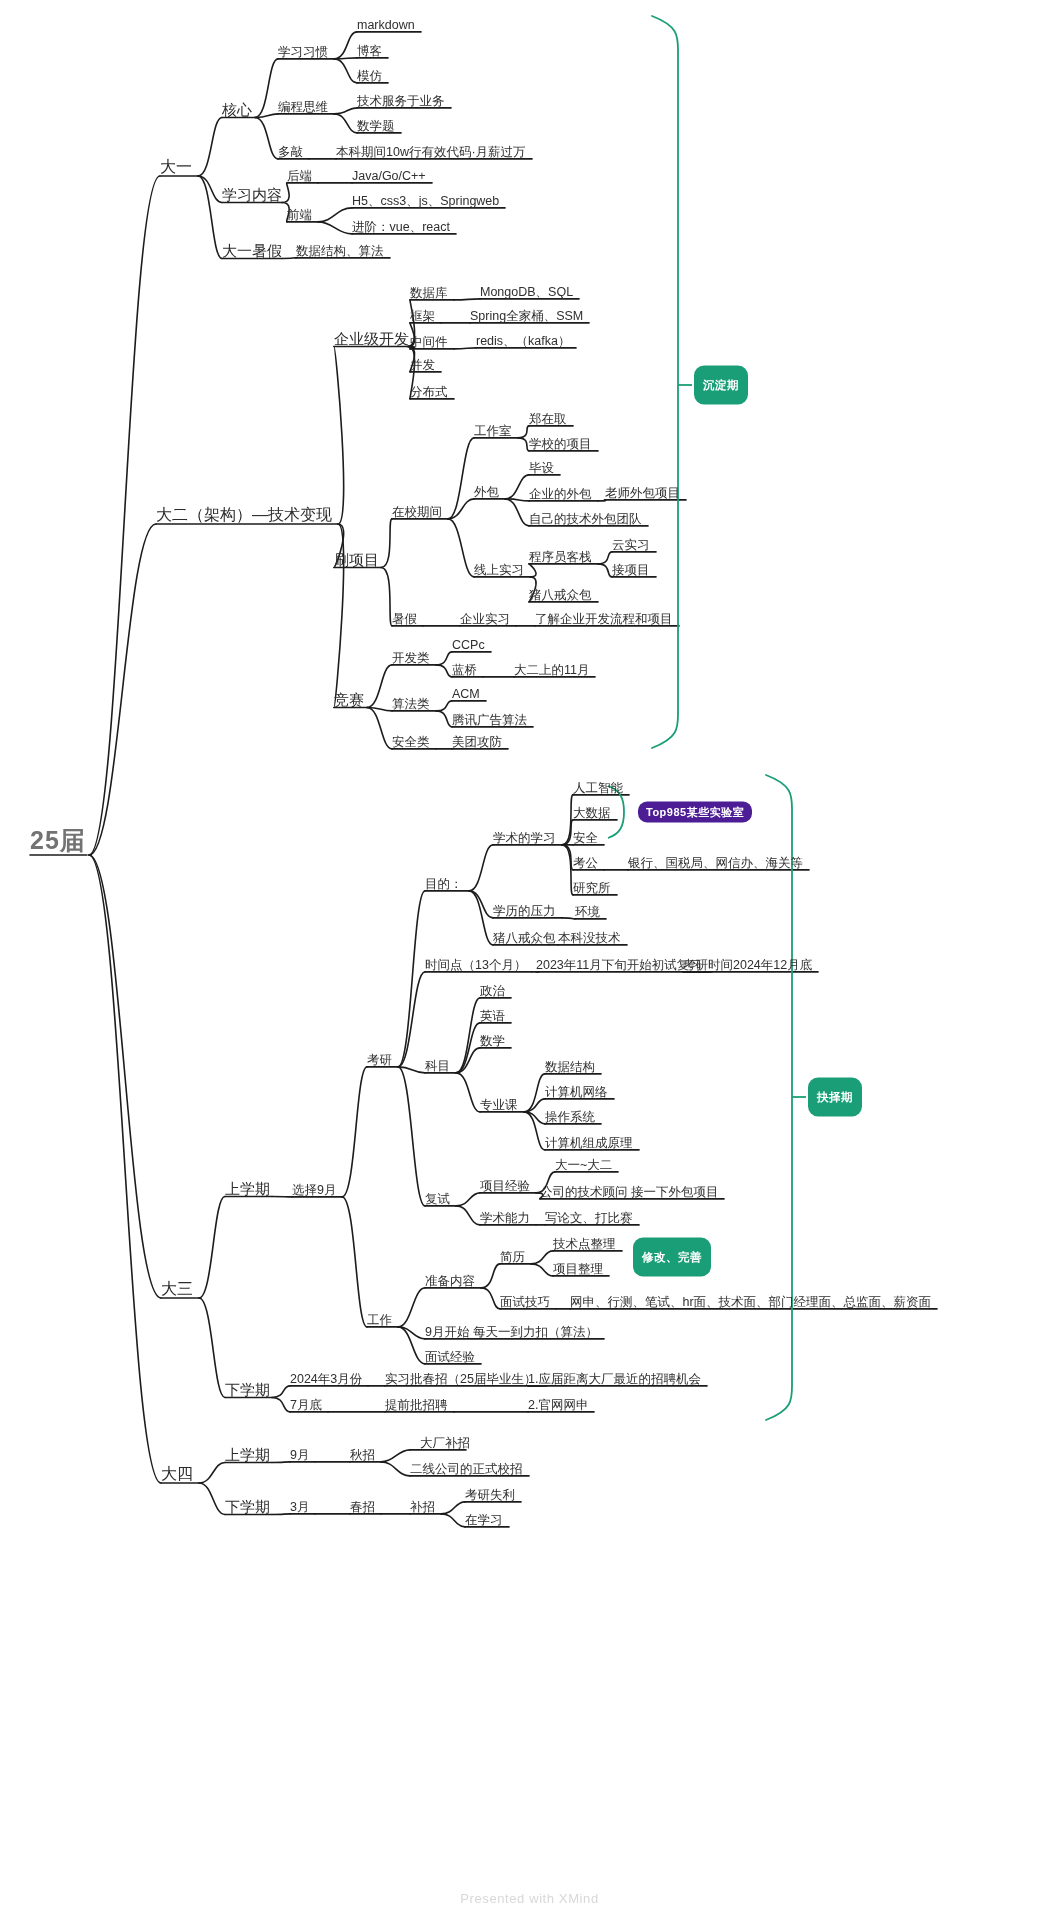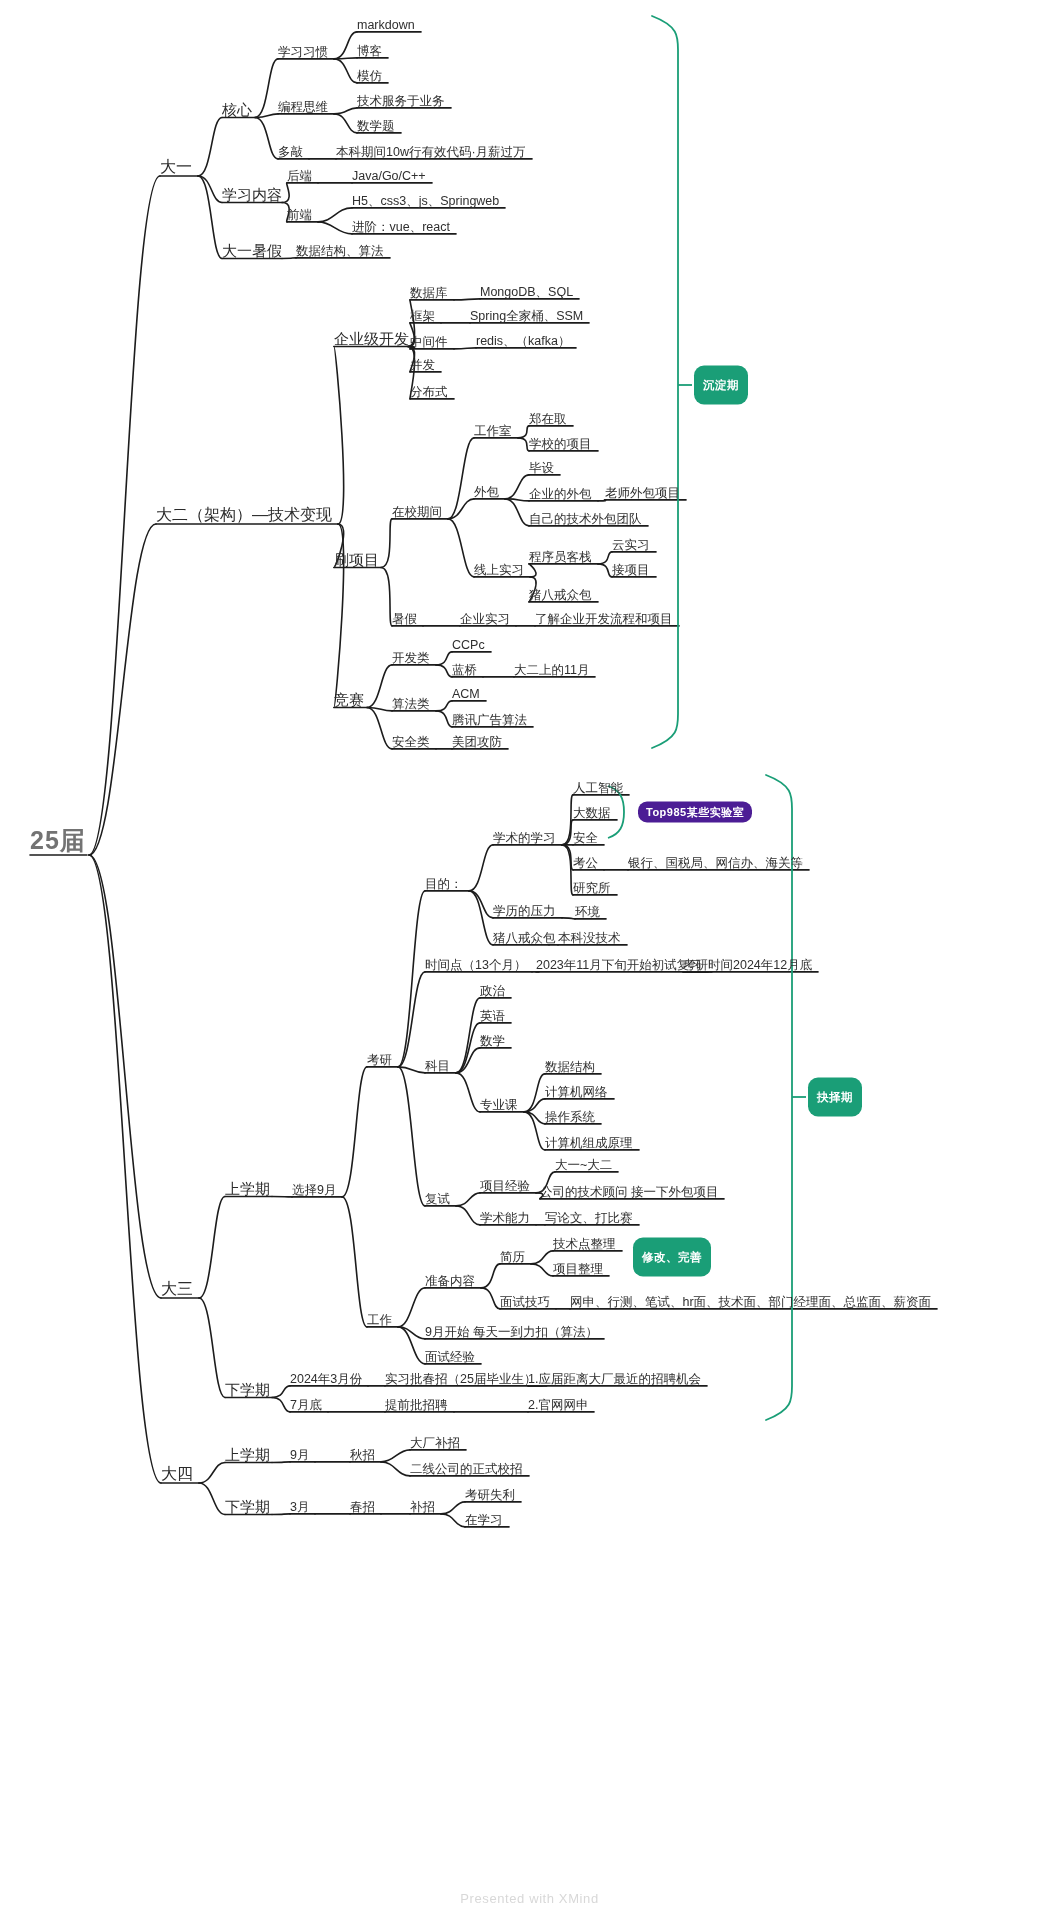--- a/index.html
+++ b/index.html
@@ -390,21 +390,21 @@
       <div class="node " style="left: 290px; top: 1379px;">2024年3月份</div>
       <div class="node " style="left: 385px; top: 1379px;">实习批春招（25届毕业生）</div>
       <div class="node " style="left: 528px; top: 1379px;">1.应届距离大厂最近的招聘机会</div>
       <div class="node " style="left: 290px; top: 1405px;">7月底</div>
       <div class="node " style="left: 385px; top: 1405px;">提前批招聘</div>
       <div class="node " style="left: 528px; top: 1405px;">2.官网网申</div>
       <div class="node l1" style="left: 161px; top: 1474px;">大四</div>
       <div class="node l1b" style="left: 225px; top: 1455px;">上学期</div>
       <div class="node " style="left: 290px; top: 1455px;">9月</div>
       <div class="node " style="left: 350px; top: 1455px;">秋招</div>
-      <div class="node " style="left: 410px; top: 1443px; text-align: right;">大厂补招</div>
+      <div class="node " style="left: 420px; top: 1443px; text-align: right;">大厂补招</div>
       <div class="node " style="left: 410px; top: 1469px; text-align: right;">二线公司的正式校招</div>
       <div class="node l1b" style="left: 225px; top: 1507px;">下学期</div>
       <div class="node " style="left: 290px; top: 1507px;">3月</div>
       <div class="node " style="left: 350px; top: 1507px;">春招</div>
       <div class="node " style="left: 410px; top: 1507px;">补招</div>
       <div class="node " style="left: 465px; top: 1495px;">考研失利</div>
       <div class="node " style="left: 465px; top: 1520px;">在学习</div>
       <div class="badge" style="left: 694px; top: 385px; background: rgb(26, 158, 119);">沉淀期</div>
       <div class="badge sm" style="left: 638px; top: 812px; background: #4c1d95;">Top985某些实验室</div>
       <div class="badge" style="left: 808px; top: 1097px; background: rgb(26, 158, 119);">抉择期</div>

